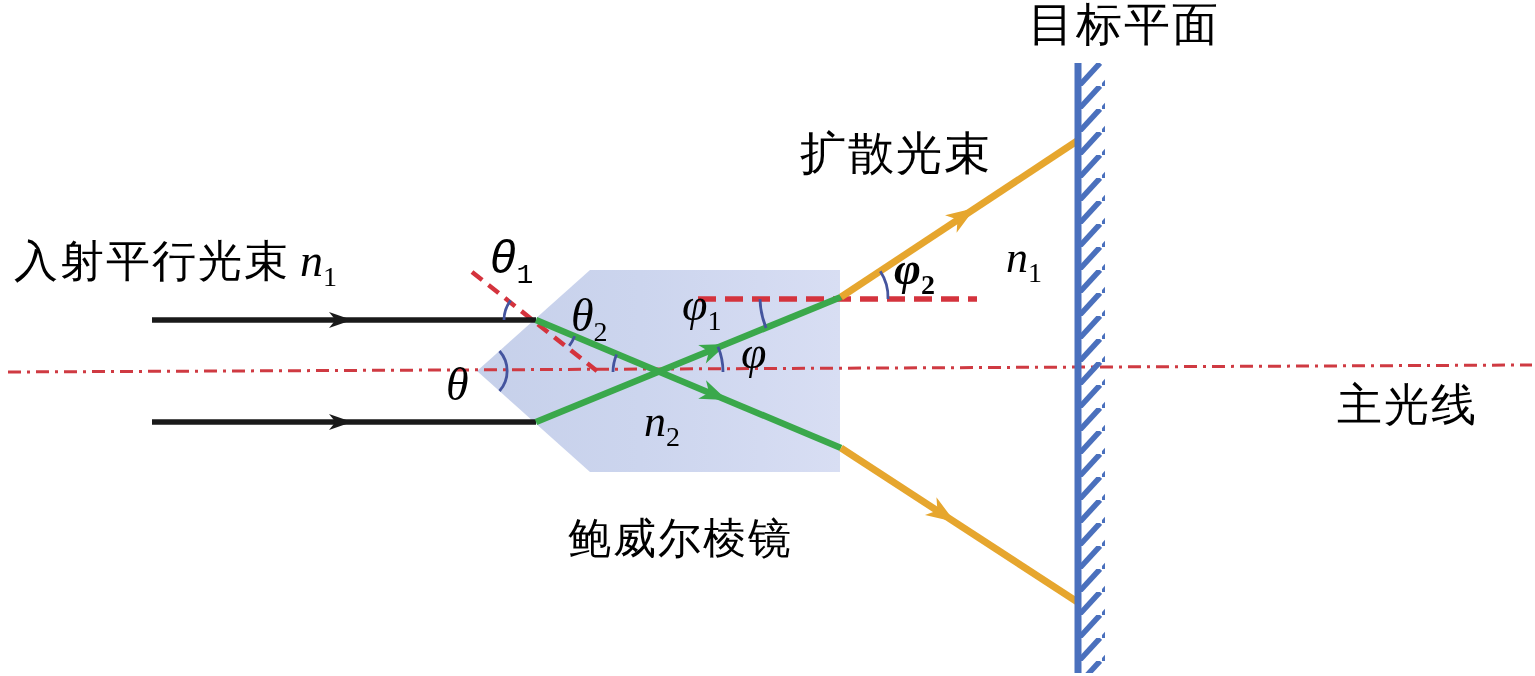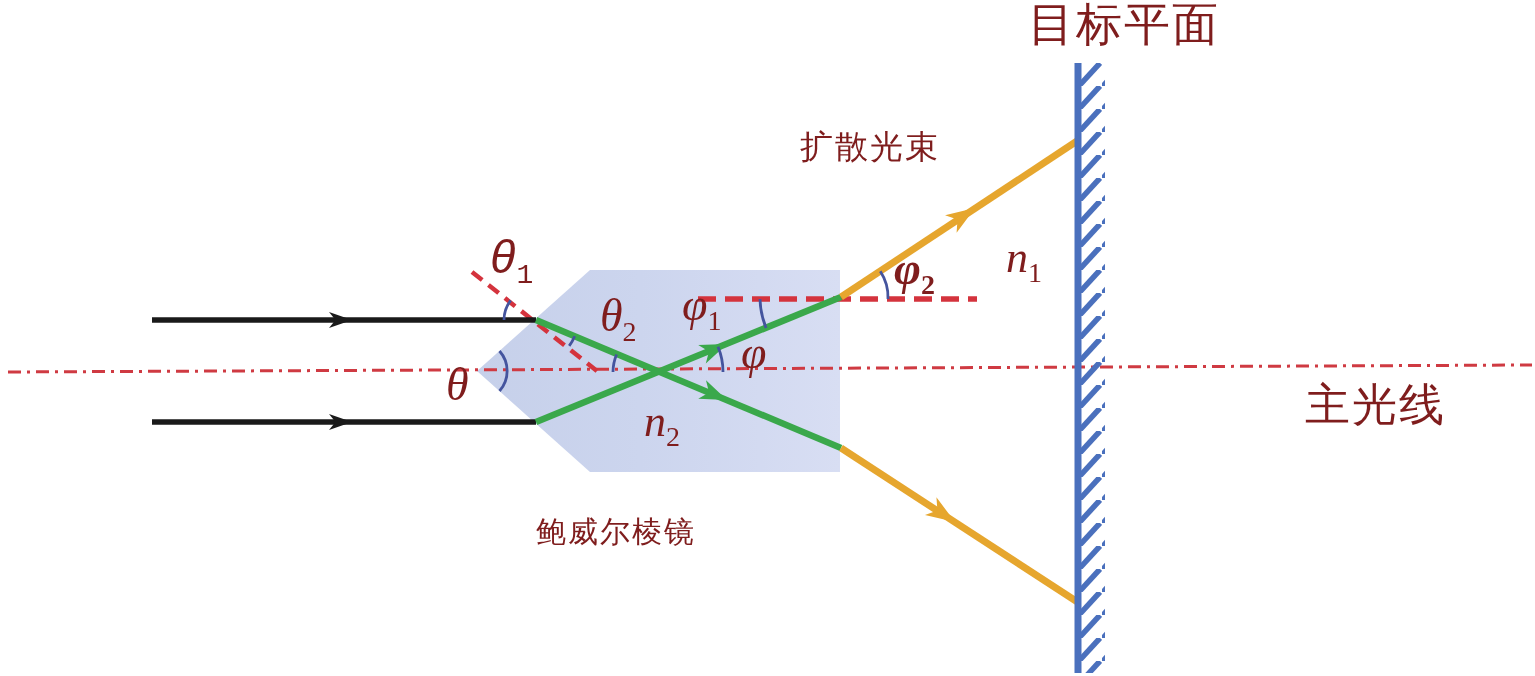--- a/index.html
+++ b/index.html
@@ -6,21 +6,21 @@
   .stage {
     position: relative;
     width: 1535px;
     height: 676px;
     background: #ffffff;
     overflow: hidden;
     font-family: "Liberation Serif", "DejaVu Serif", serif;
     color: #151515;
   }
   .stage svg { position: absolute; left: 0; top: 0; }
-  .label { position: absolute; white-space: nowrap; line-height: 1; color: #7f1d1d; }
+  .label { position: absolute; white-space: nowrap; line-height: 1; color: #000000; }
   .cn  { font-size: 44px; letter-spacing: 2px; }
   .sym { font-style: italic; font-size: 46px; }
   .sym-sm { font-style: italic; font-size: 44px; }
   .sub { font-size: 28px; font-style: normal; vertical-align: -10px; }
 </style>
 </head>
 <body>
 
 <div class="stage">
 
@@ -67,26 +67,30 @@
 
     <path d="M 504 320 A 32 32 0 0 1 510.7 300.4" fill="none" stroke="#44549e" stroke-width="2.8"></path>
     <path d="M 569.2 345.8 A 42 42 0 0 0 574.7 336.3" fill="none" stroke="#44549e" stroke-width="2.8"></path>
     <path d="M 499.5 351 A 30 30 0 0 1 499.5 391" fill="none" stroke="#44549e" stroke-width="2.8"></path>
     <path d="M 613 372 A 45 45 0 0 1 616.6 354.5" fill="none" stroke="#44549e" stroke-width="2.8"></path>
     <path d="M 723 372 A 65 65 0 0 0 718 346.7" fill="none" stroke="#44549e" stroke-width="2.8"></path>
     <path d="M 760 299 A 81 81 0 0 0 766.1 328" fill="none" stroke="#44549e" stroke-width="2.8"></path>
     <path d="M 880.3 271.2 A 47 47 0 0 1 888 299" fill="none" stroke="#44549e" stroke-width="2.8"></path>
   </svg>
 
+  <div class="label" style="left:14px; top:238px;">
+    <span class="cn">入射平行光束</span>
+    <span class="sym" style="margin-left:6px;">n</span><span class="sub">1</span>
+  </div>
 
   <div class="label" style="left:489px; top:238px;font-family:Liberation Mono, monospace;">
     <span class="sym">θ</span><span class="sub">1</span>
   </div>
 
-  <div class="label" style="left:600px; top:293px;">
+  <div class="label" style="left:571px; top:293px;">
     <span class="sym">θ</span><span class="sub">2</span>
   </div>
 
   <div class="label" style="left:446px; top:362px;">
     <span class="sym">θ</span>
   </div>
 
   <div class="label" style="left:682px; top:282px;">
     <span class="sym">φ</span><span class="sub">1</span>
   </div>
@@ -100,21 +104,21 @@
   </div>
 
   <div class="label" style="left:1006px; top:236px;">
     <span class="sym-sm">n</span><span class="sub">1</span>
   </div>
 
   <div class="label" style="left:644px; top:400px;">
     <span class="sym-sm">n</span><span class="sub">2</span>
   </div>
 
-  <div class="label cn" style="left:800px; top:131px; font-size:33px;">扩散光束</div>
+  <div class="label cn" style="left:800px; top:131px; font-size:46px;">扩散光束</div>
 
-  <div class="label cn" style="left:536px; top:517px; font-size:30px;">鲍威尔棱镜</div>
+  <div class="label cn" style="left:568px; top:517px; font-size:43px;">鲍威尔棱镜</div>
 
   <div class="label cn" style="left:1028px; top:2px; font-size:46px;">目标平面</div>
 
-  <div class="label cn" style="left:1305px; top:383px; font-size:45px;text-align:right;">主光线</div>
+  <div class="label cn" style="left:1337px; top:383px; font-size:45px;text-align:right;">主光线</div>
 
 </div>
 
 </body></html>

